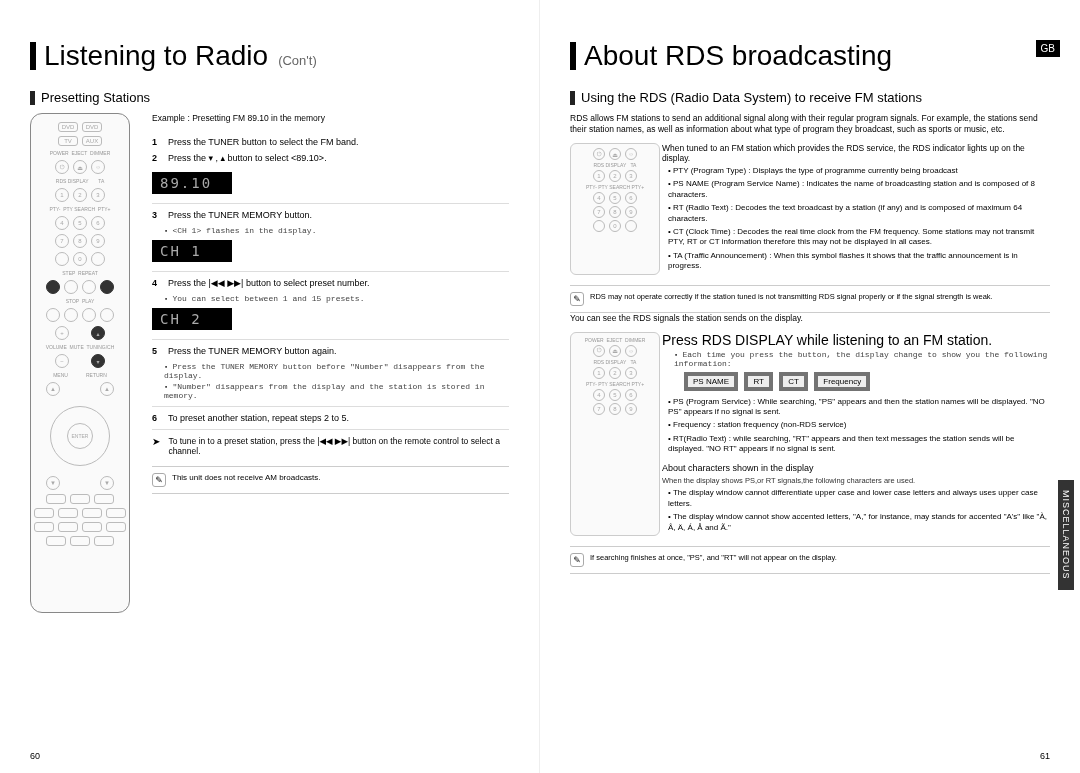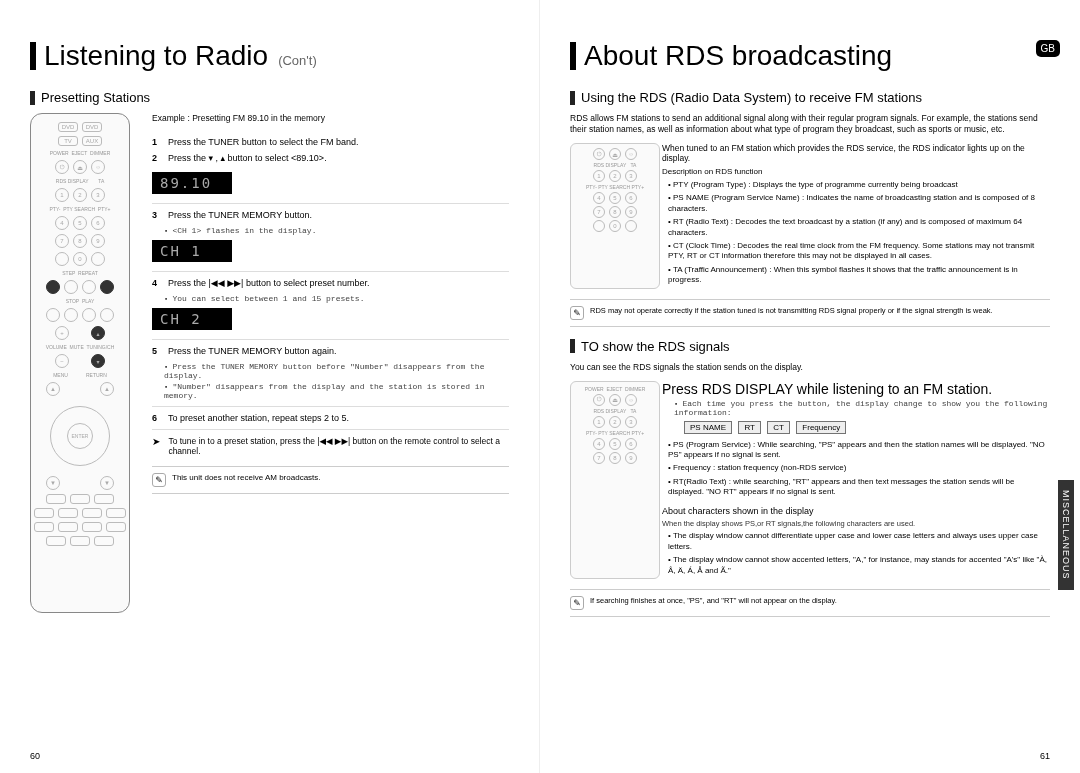--- a/index.html
+++ b/index.html
@@ -18,21 +18,21 @@
     position: relative;
   }
   .page-left { border-right: 1px solid #eee; }
   .title-row { display: flex; align-items: baseline; margin-bottom: 18px; }
   .title-bar { width: 6px; height: 28px; background: #000; margin-right: 8px; align-self: center; }
   .title-text { font-size: 28px; font-weight: 400; }
   .title-suffix { font-size: 13px; margin-left: 10px; color: #666; }
   .gb-badge {
     position: absolute; right: 20px; top: 40px;
     background: #000; color: #fff; font-size: 10px;
-    padding: 3px 5px; border-radius: 5px;
+    padding: 3px 5px; border-radius: 0;
   }
   .section-row { display: flex; align-items: center; margin: 12px 0 8px 0; }
   .section-bar { width: 5px; height: 14px; background: #222; margin-right: 6px; }
   .section-text { font-size: 13px; }
   .intro { font-size: 8.5px; line-height: 1.3; margin-bottom: 8px; }
   .body-area { display: flex; gap: 12px; }
   .remote-col { flex: 0 0 110px; }
   .remote {
     width: 100px; height: 500px; border: 1.5px solid #888; border-radius: 12px;
     background: #fafafa; display: flex; flex-direction: column; align-items: center;
@@ -65,21 +65,21 @@
     background: #fafafa; flex-shrink: 0; padding: 4px; font-size: 5px; color:#aaa;
     display:flex; flex-direction:column; align-items:center; gap:2px;
   }
   .mini-remote .rbtn { width:12px; height:12px; }
   .two-col { display: flex; gap: 2px; margin-bottom: 8px; }
   .right-content { flex: 1; font-size: 8.5px; }
   .desc-head { font-size: 8px; margin: 4px 0; }
   .desc-item { font-size: 8px; margin: 3px 0 3px 6px; line-height: 1.3; }
   .desc-item::before { content: "• "; }
   .seq-box {
-    display: inline-block; background: #eee; border: 1px solid #737373;
+    display: inline-block; background: #eee; border: 4px solid #737373;
     padding: 1px 5px; margin: 0 2px; font-size: 8px;
   }
   .seq-row { margin: 4px 0 6px 20px; }
   .subhead { font-size: 9px; margin: 8px 0 3px 0; }
   .fine { font-size: 7.5px; color: #333; line-height: 1.3; }
   .pg-num { position: absolute; bottom: 12px; font-size: 9px; }
   .pg-num.left { left: 30px; }
   .pg-num.right { right: 30px; }
   .side-tab {
     position: absolute; right: 6px; top: 480px;
@@ -295,38 +295,33 @@
           <div class="rbtn">9</div>
         </div>
       <div class="rbtn-row">
           <div class="rbtn"></div>
           <div class="rbtn">0</div>
           <div class="rbtn"></div>
         </div>
     </div>
     <div class="right-content">
       <div>When tuned to an FM station which provides the RDS service, the RDS indicator lights up on the display.</div>
-      <div class="desc-head">Description on RDS function</div>
       <div class="desc-item">PTY (Program Type) : Displays the type of programme currently being broadcast</div>
       <div class="desc-item">PS NAME (Program Service Name) : Indicates the name of broadcasting station and is composed of 8 characters.</div>
       <div class="desc-item">RT (Radio Text) : Decodes the text broadcast by a station (if any) and is composed of maximum 64 characters.</div>
       <div class="desc-item">CT (Clock Time) : Decodes the real time clock from the FM frequency. Some stations may not transmit PTY, RT or CT information therefore this may not be displayed in all cases.</div>
       <div class="desc-item">TA (Traffic Announcement) : When this symbol flashes it shows that the traffic announcement is in progress.</div>
     </div>
   </div>
 
   <div class="note-row">
     <div class="note-icon">✎</div>
     <span style="font-size:7.5px;">RDS may not operate correctly if the station tuned is not transmitting RDS signal properly or if the signal strength is weak.</span>
   </div>
 
-  <div class="section-row">
-    <div class="section-bar"></div>
-    <span class="section-text">TO show the RDS signals</span>
-  </div>
   <div class="intro">You can see the RDS signals the station sends on the display.</div>
 
   <div class="two-col">
     <div class="mini-remote">
       <div class="rlabel">POWER&nbsp;&nbsp;EJECT&nbsp;&nbsp;DIMMER</div>
       <div class="rbtn-row">
           <div class="rbtn">⏻</div>
           <div class="rbtn">⏏</div>
           <div class="rbtn">☼</div>
         </div>

